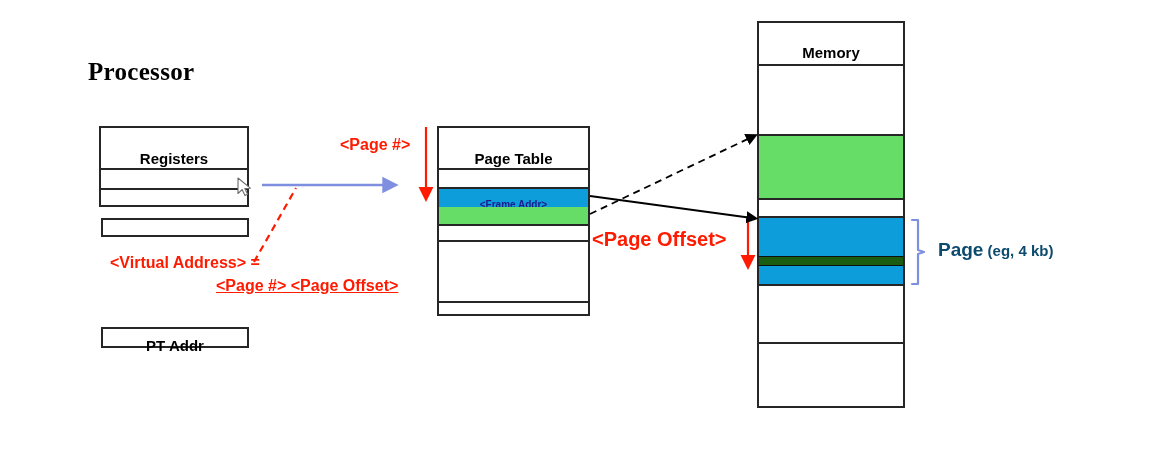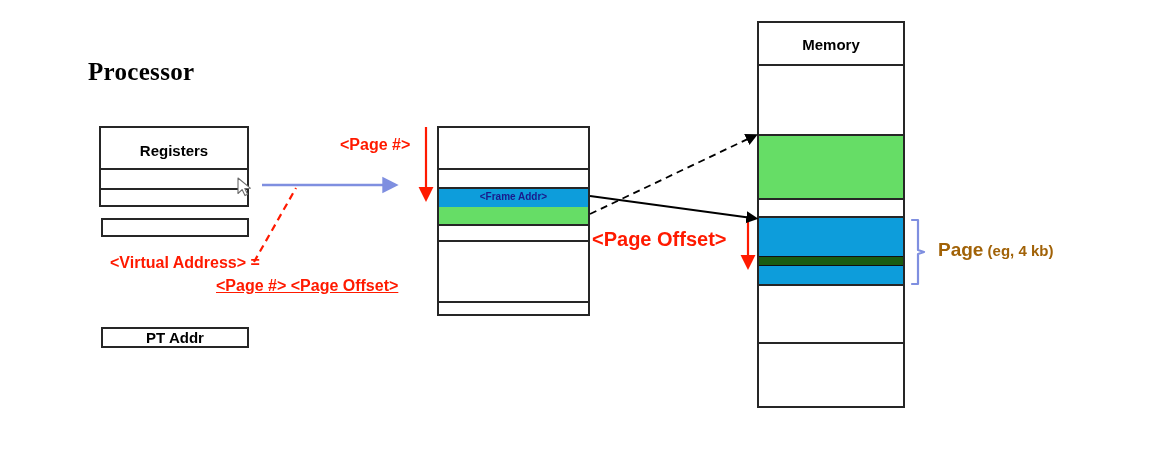--- a/index.html
+++ b/index.html
@@ -37,20 +37,21 @@
     background: #262626;
   }
   .cell-label {
     display: flex;
     align-items: center;
     justify-content: center;
     font-size: 15px;
     font-weight: bold;
     color: #000000;
     text-align: left;
+    margin-top: 8px;
   }
 
   
   #registers-box { left: 99px; top: 126px; width: 150px; height: 81px; }
   #registers-label { left: 99px; top: 133px; width: 150px; height: 34px; }
   #reg-div-1 { left: 101px; top: 168px; width: 146px; height: 2px; }
   #reg-div-2 { left: 101px; top: 188px; width: 146px; height: 2px; }
 
   #instruction-box { left: 101px; top: 218px; width: 148px; height: 19px; }
   #instruction-label { left: 101px; top: 218px; width: 148px; height: 19px; }
@@ -118,21 +119,21 @@
   }
   #label-page-num { left: 340px; top: 136px; font-size: 16px; }
   #label-page-offset { left: 592px; top: 228px; font-size: 20px; }
   #label-va-line1 { left: 110px; top: 254px; font-size: 16px; }
   #label-va-line2 { left: 216px; top: 277px; font-size: 16px; text-decoration: underline; }
 
   
   #page-caption {
     left: 938px; top: 239px;
     white-space: nowrap;
-    color: #a16207;
+    color: #0c4a6e;
     font-weight: bold;
   }
   #page-caption .big { font-size: 19px; }
   #page-caption .small { font-size: 15px; }
 
   svg.overlay {
     position: absolute;
     left: 0; top: 0;
     width: 1165px; height: 474px;
     pointer-events: none;
@@ -152,20 +153,21 @@
 
   <div class="abs box" id="instruction-box"></div>
 
   <div class="abs box" id="ptaddr-box"></div>
   <div class="abs red-text" id="label-va-line1">&lt;Virtual Address&gt; =</div>
 
   <div class="abs cell-label" id="ptaddr-label">PT Addr</div>
   <div class="abs red-text" id="label-va-line2">&lt;Page #&gt; &lt;Page Offset&gt;</div>
 
   <div class="abs box" id="pagetable-box"></div>
+  <div class="abs cell-label" id="pagetable-label">Page Table</div>
   <div class="abs rowline" id="pt-div-1"></div>
   <div class="abs" id="pt-row-blue"></div>
   <div class="abs cell-label" id="pt-frame-addr-label">&lt;Frame Addr&gt;</div>
   <div class="abs" id="pt-row-green"></div>
   <div class="abs rowline" id="pt-div-2"></div>
   <div class="abs rowline" id="pt-div-3"></div>
 
   <div class="abs box" id="memory-box"></div>
   <div class="abs cell-label" id="memory-label">Memory</div>
   <div class="abs rowline" id="mem-div-1"></div>

